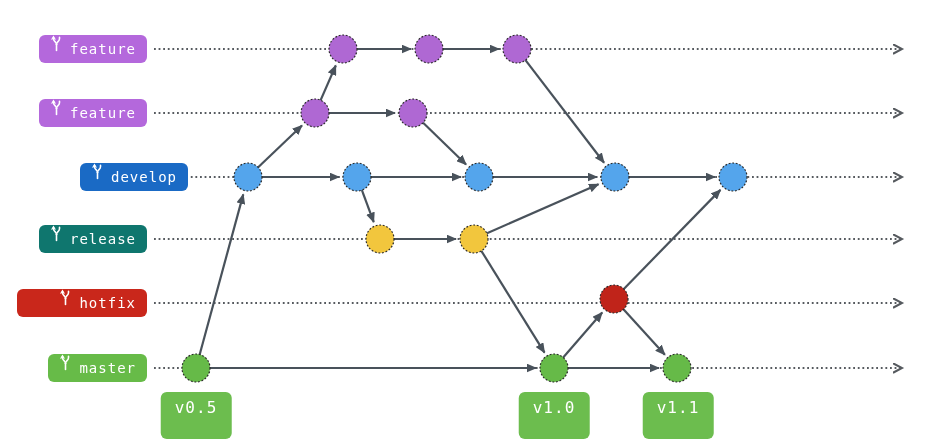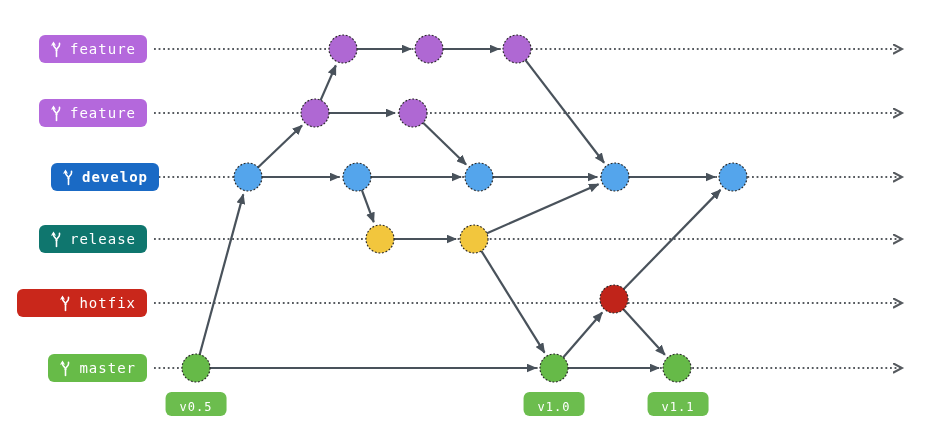--- a/index.html
+++ b/index.html
@@ -15,21 +15,20 @@
   }
   #graph {
     position: absolute;
     left: 0;
     top: 0;
   }
   .branch-pill {
     position: absolute;
     height: 28px;
     display: flex;
-    align-items: center;
     gap: 7px;
     padding: 0 11px;
     border-radius: 6px;
     color: #ffffff;
     font-size: 14px;
     letter-spacing: 1px;
     box-sizing: border-box;
     user-select: none;
   }
   .branch-icon {
@@ -37,26 +36,26 @@
     height: 17px;
     flex: 0 0 auto;
   }
   .pill-text {
     line-height: 28px;
     white-space: pre;
   }
   .version-tag {
     position: absolute;
     transform: translateX(-50%);
-    height: 24px;
+    height: 47px;
     line-height: 31px;
     padding: 0 14px;
     border-radius: 6px;
     color: #ffffff;
-    font-size: 12px;
+    font-size: 16px;
     letter-spacing: 1px;
     white-space: pre;
     user-select: none;
   }
 </style>
 </head>
 <body>
 
 <div id="canvas" style="width: 934px; height: 446px; background: rgb(255, 255, 255);">
   <svg id="graph" width="934" height="446" viewBox="0 0 934 446">
@@ -130,21 +129,21 @@
       <g fill="none" stroke="#ffffff" stroke-width="1.6" stroke-linecap="round">
         <path d="M6.5 15.5 L6.5 9.5"></path>
         <path d="M6.5 9.5 C6.5 6.5 3.5 6.8 3.5 3.8 L3.5 2.6"></path>
         <path d="M6.5 9.5 C6.5 6.5 9.5 6.8 9.5 3.8 L9.5 2.2"></path>
         <path d="M1.9 4.2 L3.5 1.7 L5.1 4.2" stroke-width="1.2"></path>
       </g>
     </svg>
     <span class="pill-text">feature</span>
   </div>
 
-  <div class="branch-pill" style="top: 163px; right: 775px; background: rgb(26, 106, 197); font-weight: bold;">
+  <div class="branch-pill" style="top: 163px; right: 746px; background: rgb(26, 106, 197);">
     <svg class="branch-icon" viewBox="0 0 13 17">
       <g fill="none" stroke="#ffffff" stroke-width="1.6" stroke-linecap="round">
         <path d="M6.5 15.5 L6.5 9.5"></path>
         <path d="M6.5 9.5 C6.5 6.5 3.5 6.8 3.5 3.8 L3.5 2.6"></path>
         <path d="M6.5 9.5 C6.5 6.5 9.5 6.8 9.5 3.8 L9.5 2.2"></path>
         <path d="M1.9 4.2 L3.5 1.7 L5.1 4.2" stroke-width="1.2"></path>
       </g>
     </svg>
     <span class="pill-text">develop</span>
   </div>

